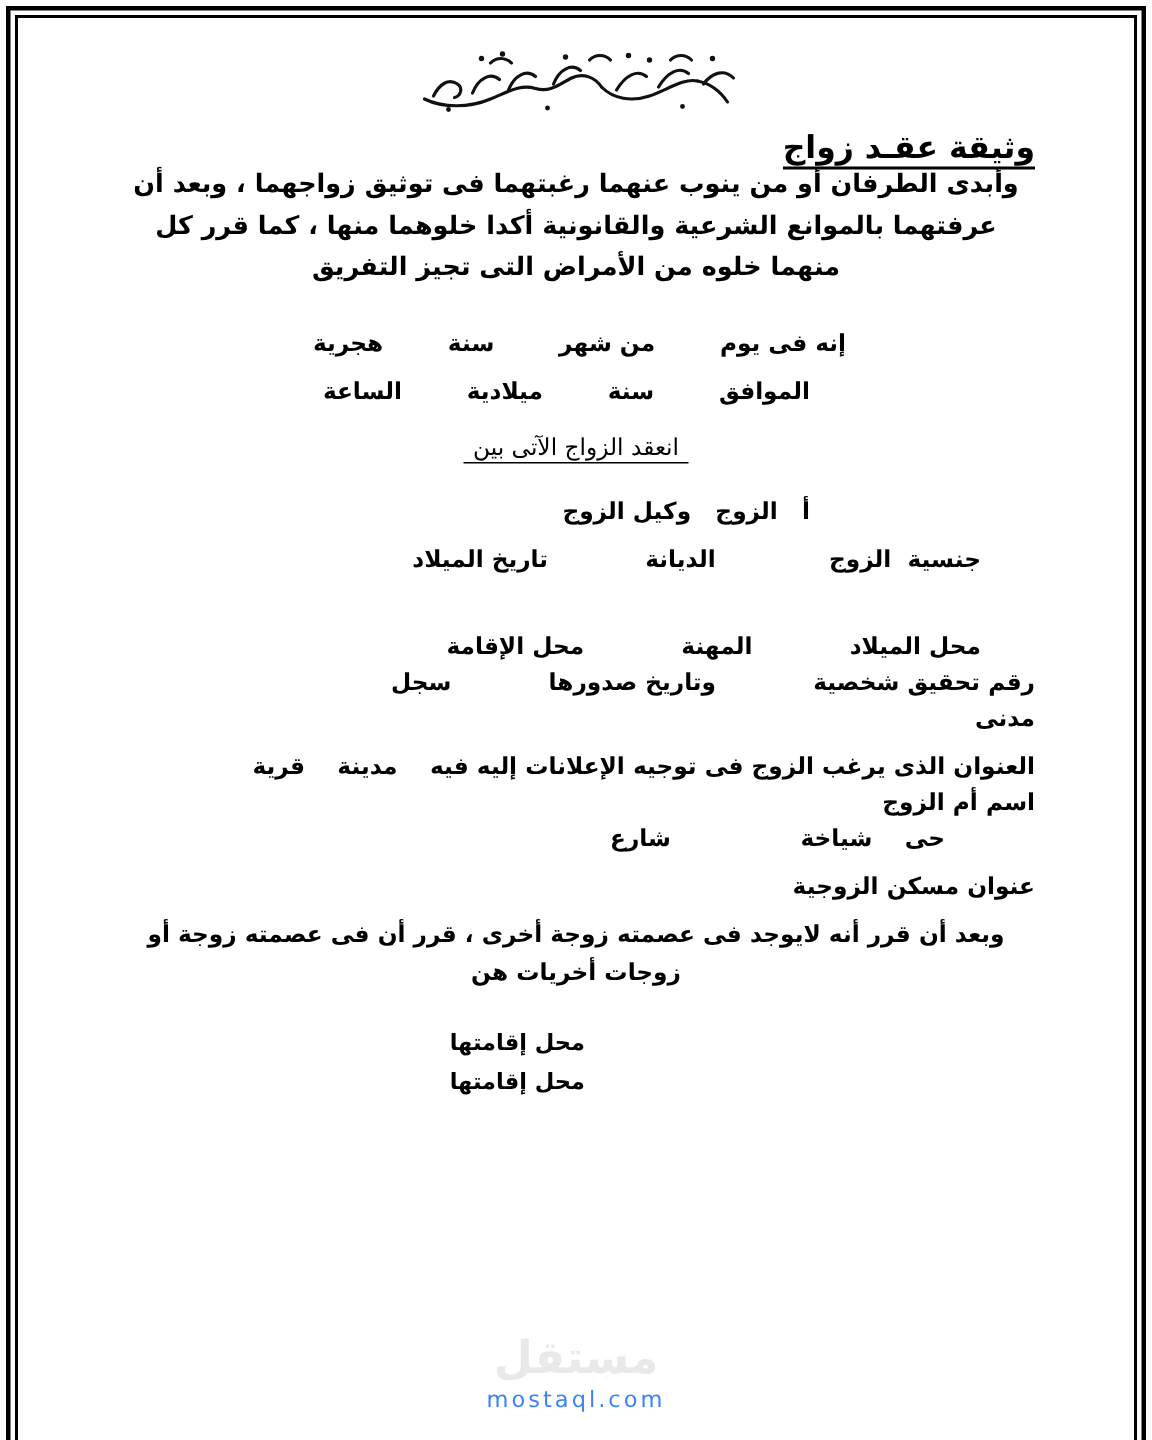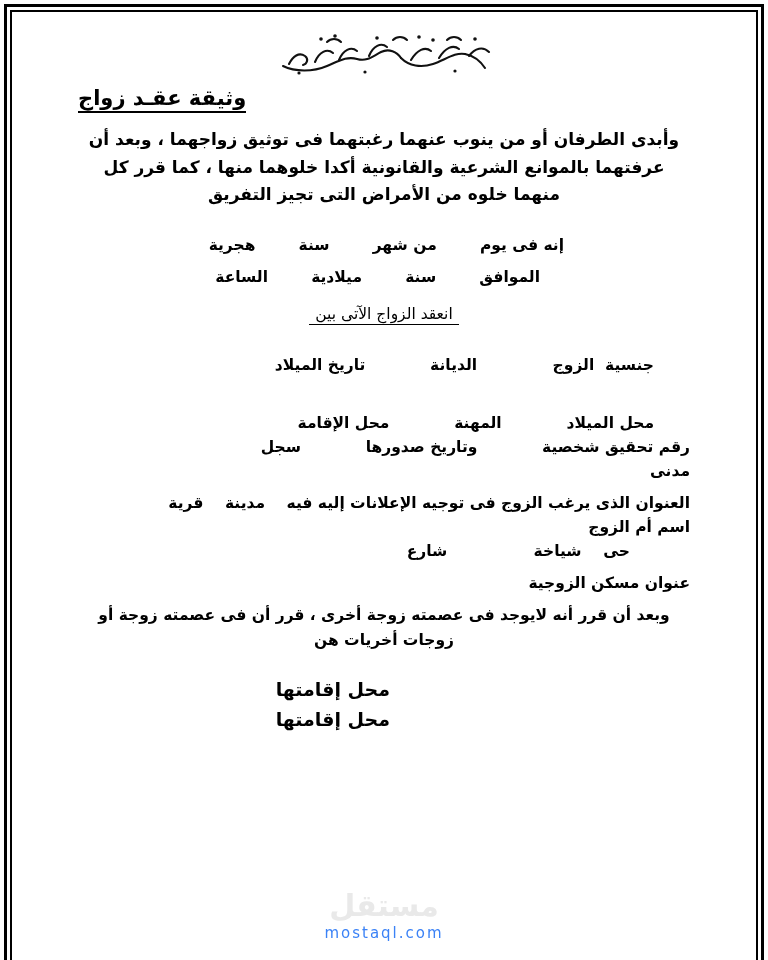--- a/index.html
+++ b/index.html
@@ -55,27 +55,26 @@
   .basmala {
     text-align: center;
     margin-top: 24px;
     height: 56px;
     line-height: 56px;
   }
   .basmala svg { display: inline-block; vertical-align: middle; }
 
   
   .doc-title {
-    text-align: left;
+    text-align: right;
     font-size: 21px;
     font-weight: bold;
     letter-spacing: 1px;
     color: #000;
     margin-top: 6px;
-    margin-bottom: 16px;
   }
   .doc-title span {
     border-bottom: 2px solid #000;
     padding-bottom: 1px;
   }
 
   
   .intro {
     font-size: 17px;
     font-weight: bold;
@@ -120,21 +119,21 @@
   .para {
     font-size: 15.5px;
     font-weight: bold;
     line-height: 1.6;
     text-align: center;
     color: #000;
     padding: 0 6px;
   }
 
   .bottom-line {
-    font-size: 19px;
+    font-size: 15px;
     font-weight: bold;
     color: #000;
     padding-right: 300px;
   }
 
   
   .watermark {
     position: absolute;
     left: 0;
     right: 0;
@@ -213,20 +212,21 @@
     <div class="line indentB">الموافق        سنة        ميلادية        الساعة</div>
 
     <div class="gap-md"></div>
 
     <div class="section-head">
       <span>انعقد الزواج الآتى بين</span>
     </div>
 
     <div class="gap-sm"></div>
 
+    <div class="line indentB">أ   الزوج   وكيل الزوج</div>
     <div class="gap-sm"></div>
     <div class="line indentC">جنسية  الزوج              الديانة            تاريخ الميلاد</div>
 
     <div class="gap-xl"></div>
 
     <div class="line indentC">محل الميلاد            المهنة            محل الإقامة</div>
     <div class="line">رقم تحقيق شخصية            وتاريخ صدورها            سجل</div>
     <div class="line">مدنى</div>
 
     <div class="gap-sm"></div>

